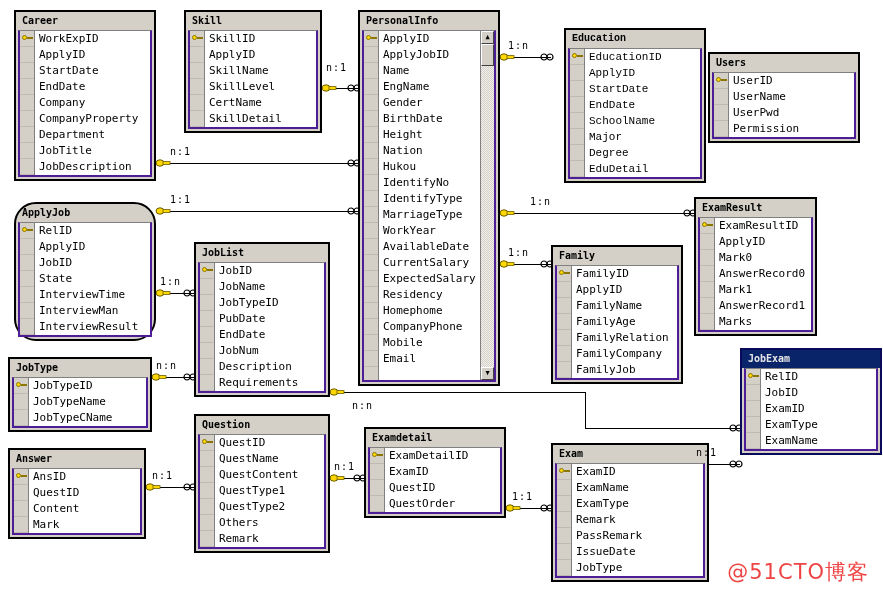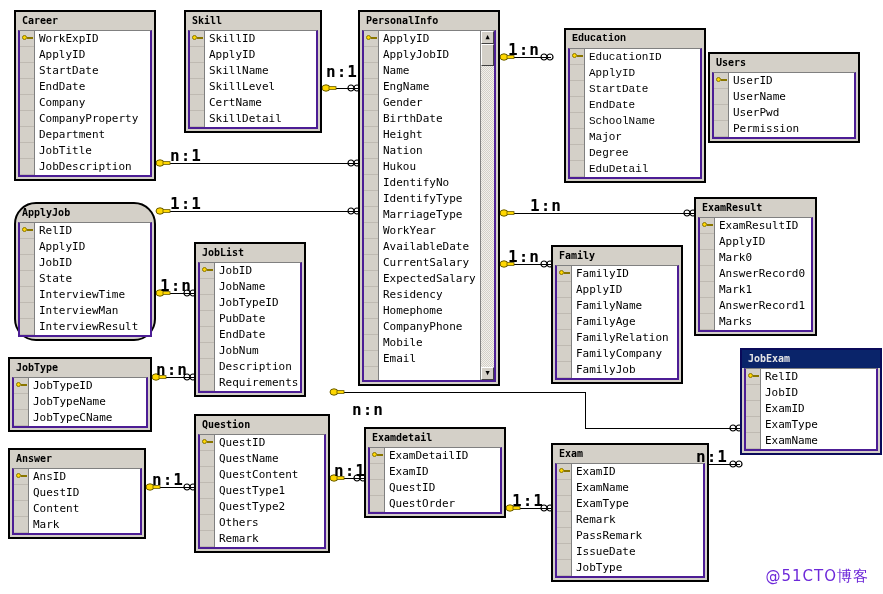--- a/index.html
+++ b/index.html
@@ -66,27 +66,27 @@
   }
   .sthumb{
     height:22px;margin:0;background:#d4d0c8;border:1px solid #fff;
     border-right-color:#404040;border-bottom-color:#404040;box-sizing:border-box;
   }
   .strack{flex:1;background:
      repeating-conic-gradient(#d4d0c8 0 25%, #f2f0ec 0 50%) 0 0/2px 2px;}
 
   
   .rel{
-    position:absolute;font-size:16px;font-weight:bold;color:#000;
+    position:absolute;font-size:10px;font-weight:normal;color:#000;
     font-family:"DejaVu Sans Mono","Liberation Mono",monospace;
     white-space:nowrap;z-index:7;letter-spacing:1px;
   }
   
   .wm{
-    position:absolute;right:14px;bottom:8px;font-size:15px;color:#6d28d9;
+    position:absolute;right:14px;bottom:8px;font-size:21px;color:#ef4444;
     font-family:"DejaVu Sans","Liberation Sans",sans-serif;z-index:9;
     letter-spacing:1px;
   }
 </style>
 </head>
 <body>
 
 <div id="canvas">
 
   <svg width="883" height="594" style="position:absolute;left:0;top:0;z-index:2">
@@ -341,21 +341,21 @@
         <div class="row">ApplyID</div>
         <div class="row">JobID</div>
         <div class="row">State</div>
         <div class="row">InterviewTime</div>
         <div class="row">InterviewMan</div>
         <div class="row">InterviewResult</div>
       </div>
     </div>
   </div>
 
-  <div class="tbl" style="left:194px;top:242px;width:112px;">
+  <div class="tbl" style="left:194px;top:242px;width:136px;">
     <div class="title">JobList</div>
     <div class="grid">
       <div class="gutter">
         <div class="gcell">
             <i class="keyico"></i>
           </div>
         <div class="gcell"></div>
           <div class="gcell"></div>
         <div class="gcell"></div>
           <div class="gcell"></div>

